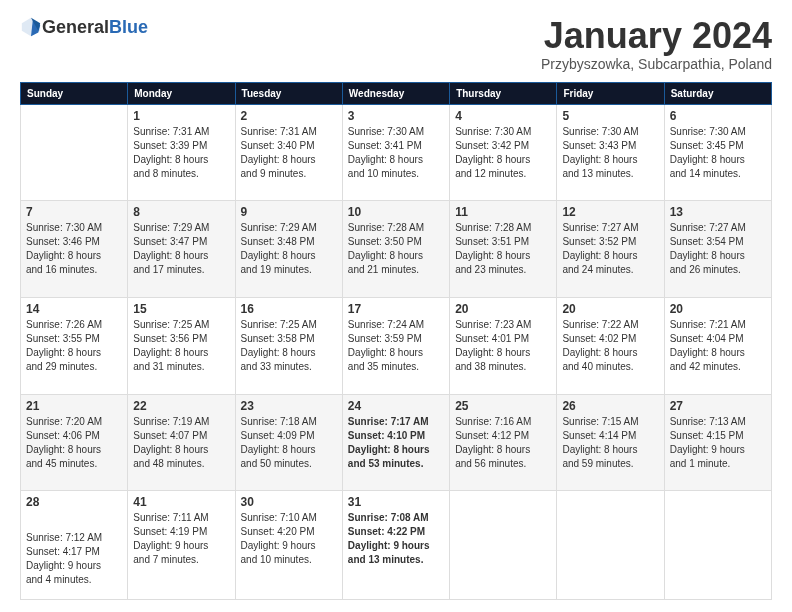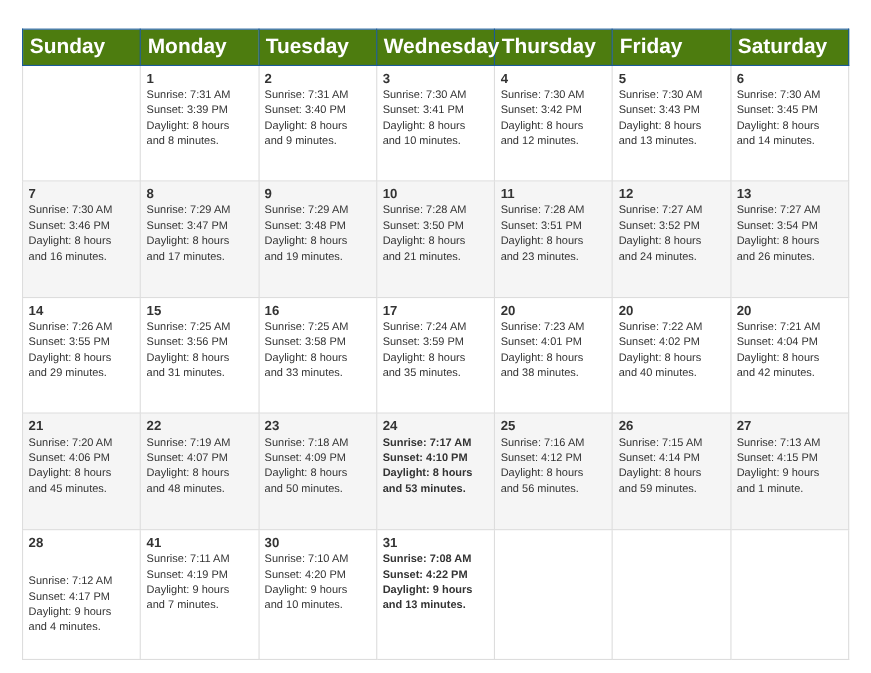--- a/index.html
+++ b/index.html
@@ -53,25 +53,25 @@
       font-size: 14px;
       color: #555;
     }
     .calendar {
       flex: 1;
       border-collapse: collapse;
       width: 100%;
       table-layout: fixed;
     }
     .calendar th {
-      background-color: #4d7c0f;
+      background-color: #0f172a;
       color: #fff;
       text-align: left;
       padding: 5px 6px;
-      font-size: 19px;
+      font-size: 10px;
       font-weight: bold;
       border: 1px solid #1a5a9a;
     }
     .calendar td {
       vertical-align: top;
       padding: 4px 5px;
       font-size: 10.5px;
       color: #333;
       border: 1px solid #ddd;
       background: #fff;
@@ -93,20 +93,35 @@
     }
     .empty-cell {
       background: #fff !important;
     }
   </style>
 </head>
 <body>
 
 <div class="page">
   <div class="header">
+    <div class="logo">
+      <div class="logo-text">
+        <svg class="logo-icon" viewBox="0 0 24 24" xmlns="http://www.w3.org/2000/svg">
+          <polygon points="12,2 22,8 22,16 12,22 2,16 2,8" fill="#2a6ab5" opacity="0.15"></polygon>
+          <path d="M14 4 L22 10 L20 18 L12 22" fill="#2a6ab5"></path>
+          <path d="M12 2 L22 8 L20 16" fill="#1a5a9a"></path>
+        </svg>
+        <span>General</span>
+          <span style="color:#2a6ab5;">Blue</span>
+      </div>
+    </div>
+    <div class="title-block">
+      <div class="month-title">January 2024</div>
+      <div class="subtitle">Przybyszowka, Subcarpathia, Poland</div>
+    </div>
   </div>
 
   <table class="calendar">
     <thead>
       <tr>
       <th>Sunday</th>
           <th>Monday</th>
           <th>Tuesday</th>
           <th>Wednesday</th>
           <th>Thursday</th>

